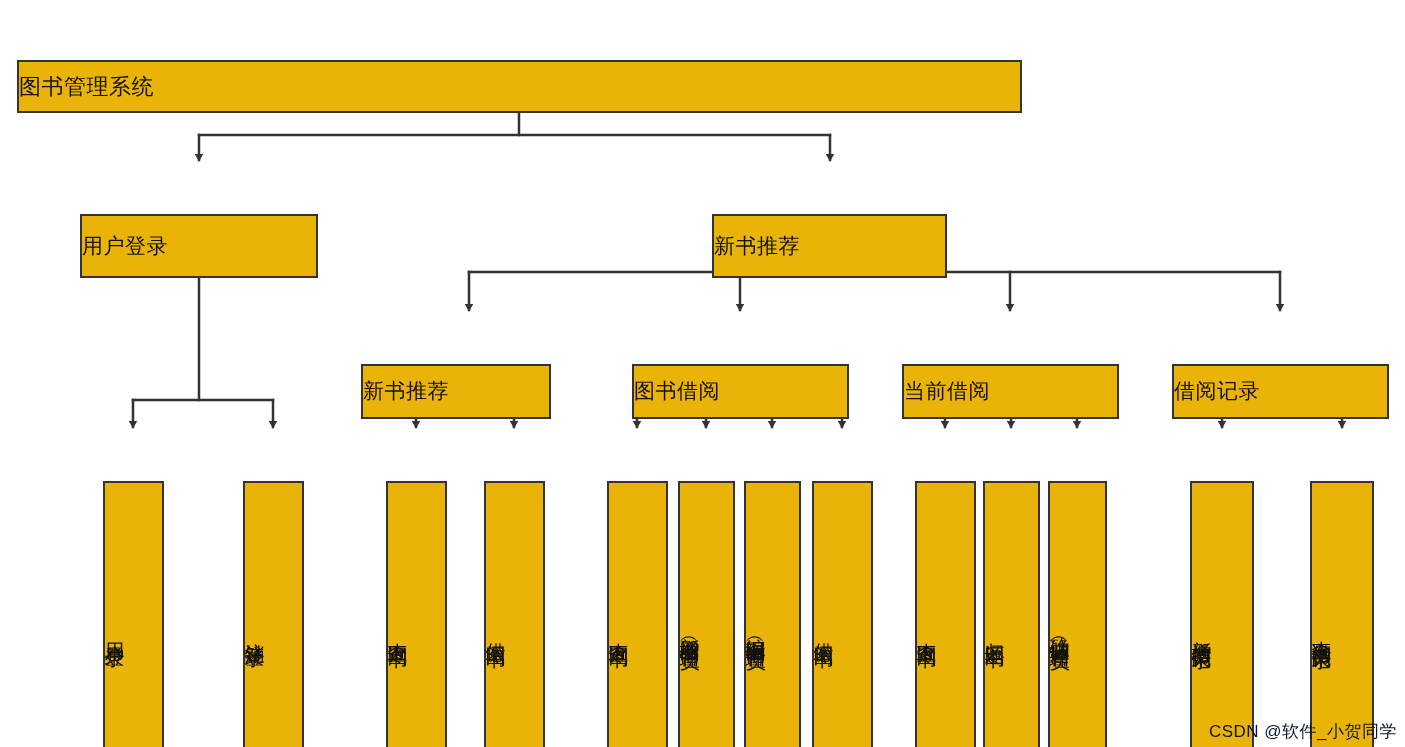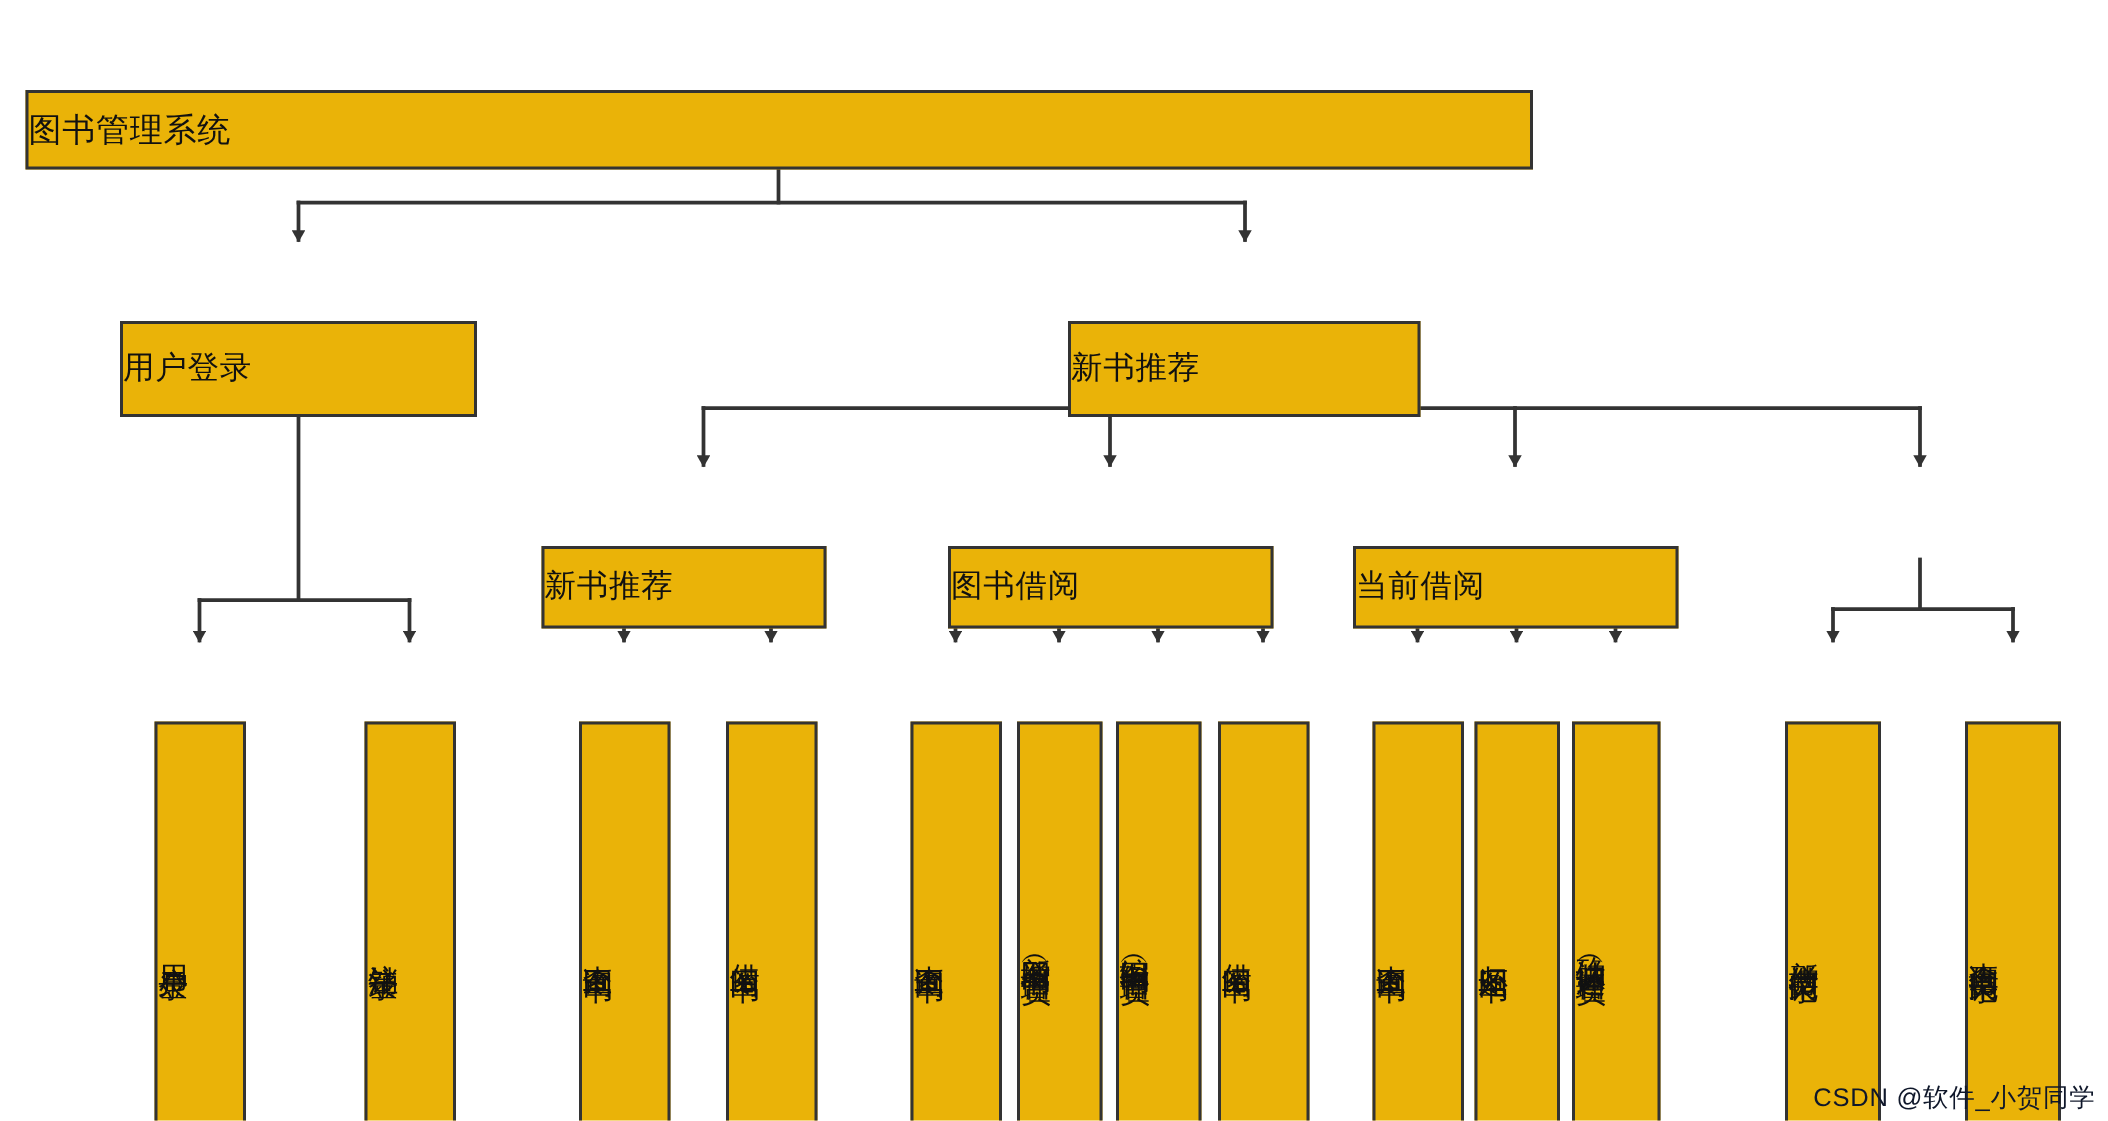--- a/index.html
+++ b/index.html
@@ -132,20 +132,23 @@
 
   <div class="node-box" style="left:361px; top:318px; width:190px; height:55px;">
     <span class="node-label">新书推荐</span>
   </div>
   <div class="node-box" style="left:632px; top:318px; width:217px; height:55px;">
     <span class="node-label">图书借阅</span>
   </div>
   <div class="node-box" style="left:902px; top:318px; width:217px; height:55px;">
     <span class="node-label">当前借阅</span>
   </div>
+  <div class="node-box" style="left:1172px; top:318px; width:217px; height:55px;">
+    <span class="node-label">借阅记录</span>
+  </div>
 
   <div class="node-box vertical" style="left:103px; top:435px; width:61px; height:300px;">
     <span class="node-label">用户登录</span>
   </div>
   <div class="node-box vertical" style="left:243px; top:435px; width:61px; height:300px;">
     <span class="node-label">注销登录</span>
   </div>
   <div class="node-box vertical" style="left:386px; top:435px; width:61px; height:300px;">
     <span class="node-label">查询图书</span>
   </div>

